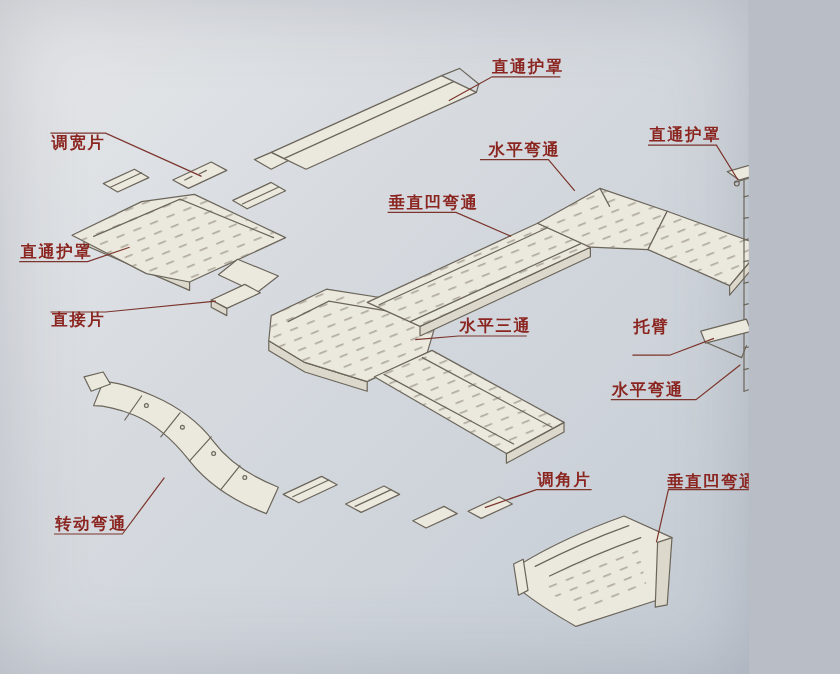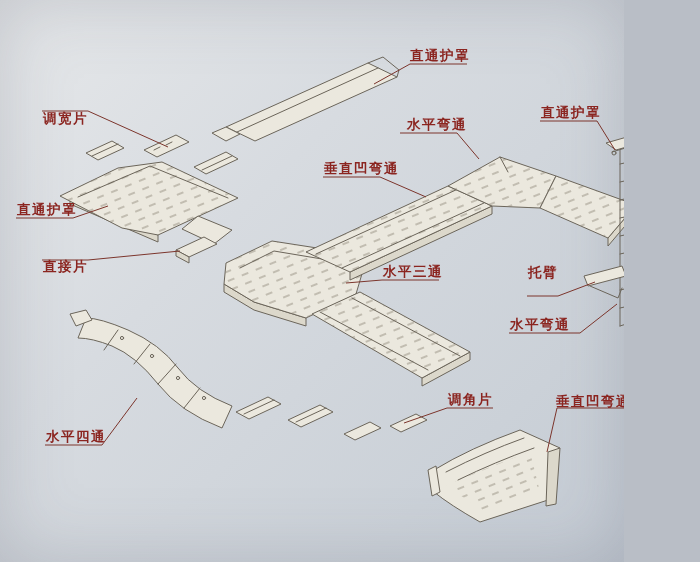--- a/index.html
+++ b/index.html
@@ -170,15 +170,15 @@
   <div class="label" style="left:407px;top:118px">水平弯通</div>
   <div class="label" style="left:541px;top:106px">直通护罩</div>
   <div class="label" style="left:324px;top:162px">垂直凹弯通</div>
   <div class="label" style="left:17px;top:203px">直通护罩</div>
   <div class="label" style="left:43px;top:260px">直接片</div>
   <div class="label" style="left:383px;top:265px">水平三通</div>
   <div class="label" style="left:528px;top:266px">托臂</div>
   <div class="label" style="left:510px;top:318px">水平弯通</div>
   <div class="label" style="left:448px;top:393px">调角片</div>
   <div class="label" style="left:556px;top:395px">垂直凹弯通</div>
-  <div class="label" style="left:46px;top:430px">水平四通</div>
+  <div class="label" style="left:46px;top:430px">转动弯通</div>
 
 </div>
 
 </body></html>

